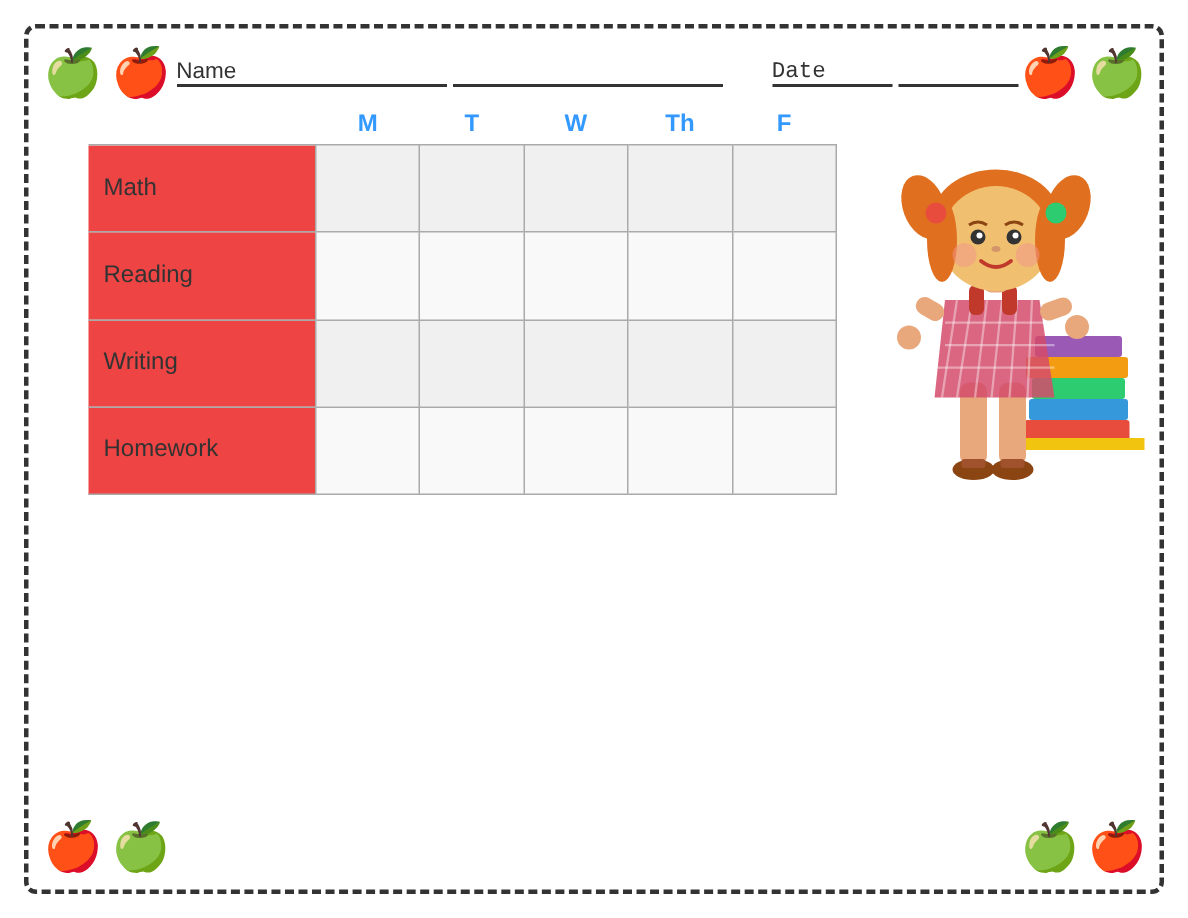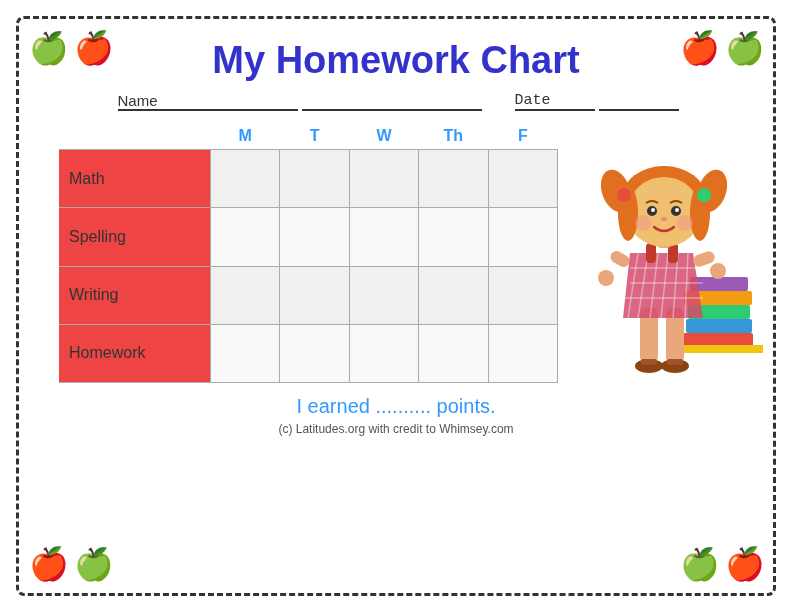--- a/index.html
+++ b/index.html
@@ -146,21 +146,20 @@
 
   <div class="apple apple-tl">🍏</div>
   <div class="apple apple-t2l">🍎</div>
   <div class="apple apple-tr">🍏</div>
   <div class="apple apple-t2r">🍎</div>
   <div class="apple apple-bl">🍎</div>
   <div class="apple apple-b2l">🍏</div>
   <div class="apple apple-br">🍎</div>
   <div class="apple apple-b2r">🍏</div>
 
-  <div class="title">My Homework Chart</div>
 
   <div class="name-date-row">
     <div class="name-field">
       <span>Name</span>
         <span>&nbsp;</span>
     </div>
     <div class="date-field">
       <span>Date</span>
         <span>&nbsp;</span>
     </div>
@@ -181,21 +180,21 @@
       <tbody id="table-body">
       <tr>
             <td>Math</td>
             <td class="day-cell"></td>
             <td class="day-cell"></td>
             <td class="day-cell"></td>
             <td class="day-cell"></td>
             <td class="day-cell"></td>
           </tr>
           <tr>
-            <td>Spelling</td>
+            <td>Reading</td>
             <td class="day-cell"></td>
             <td class="day-cell"></td>
             <td class="day-cell"></td>
             <td class="day-cell"></td>
             <td class="day-cell"></td>
           </tr>
           <tr>
             <td>Writing</td>
             <td class="day-cell"></td>
             <td class="day-cell"></td>
@@ -282,17 +281,13 @@
         <ellipse cx="86" cy="96" rx="3" ry="2" fill="#d4956a"></ellipse>
 
         <path d="M76,104 Q86,112 96,104" stroke="#c0392b" stroke-width="2.5" fill="none" stroke-linecap="round"></path>
 
         <circle cx="65" cy="100" r="8" fill="#f1948a" opacity="0.5"></circle>
         <circle cx="107" cy="100" r="8" fill="#f1948a" opacity="0.5"></circle>
       </svg>
     </div>
   </div>
 
-  <div class="footer-text">
-    <div class="earned-text">I earned .......... points.</div>
-    <div class="credit-text">(c) Latitudes.org with credit to Whimsey.com</div>
-  </div>
 </div>
 
 </body></html>

